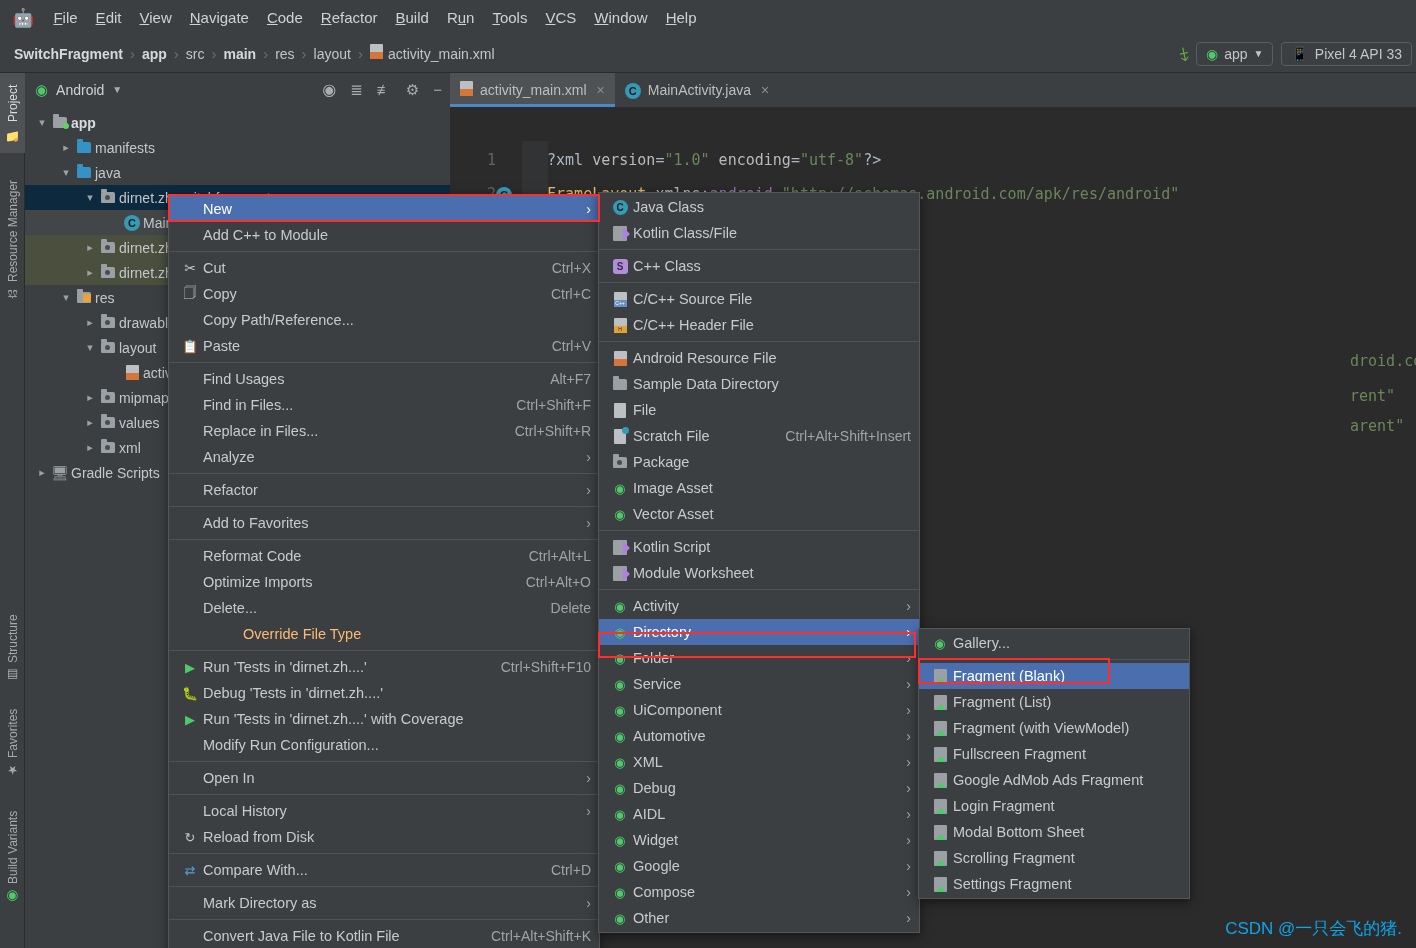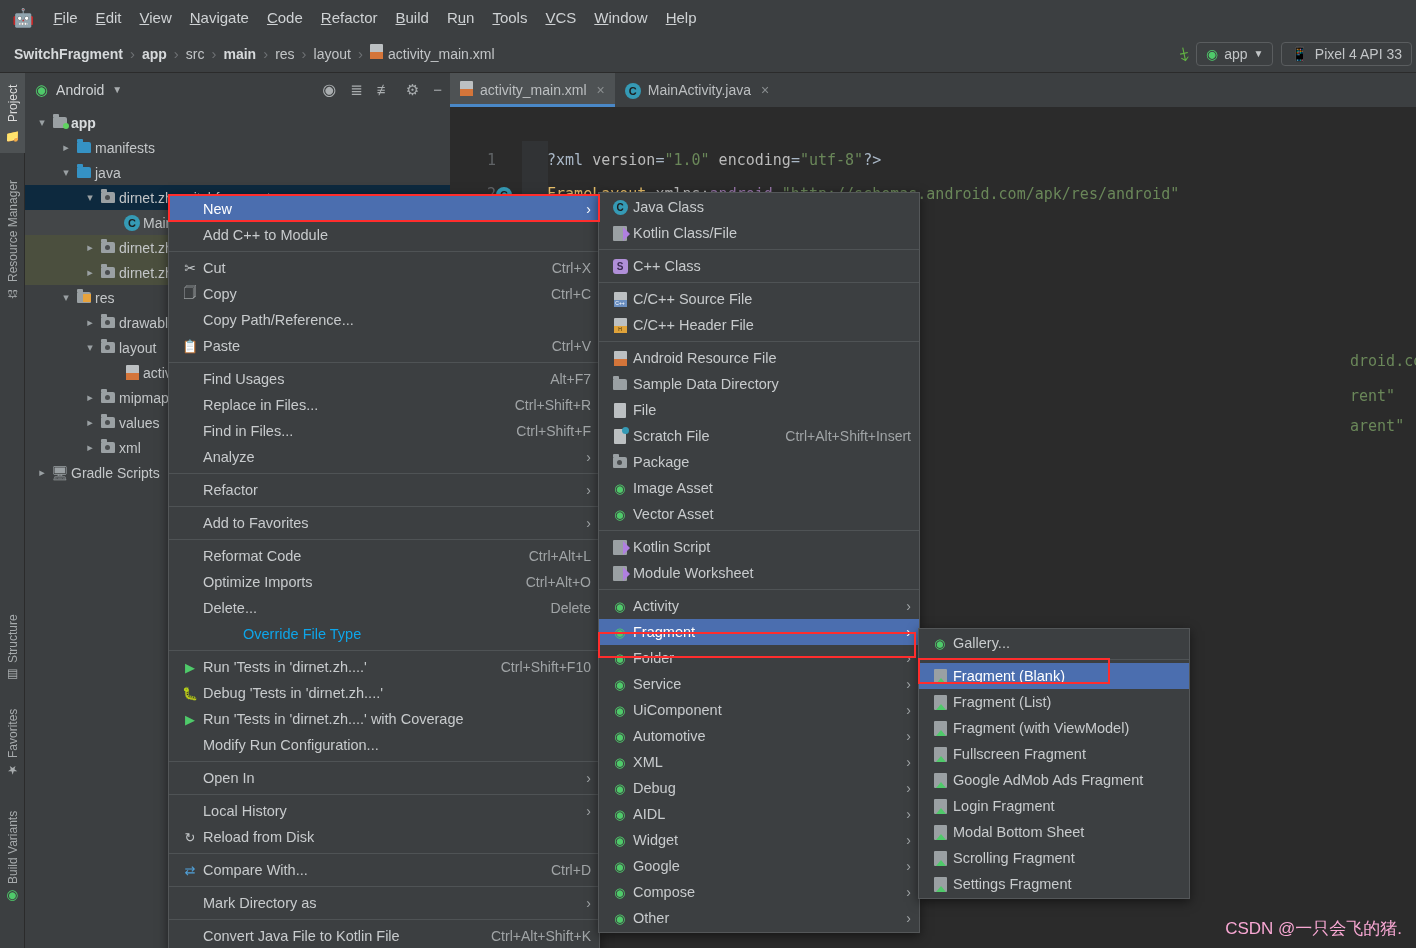--- a/index.html
+++ b/index.html
@@ -128,38 +128,38 @@
     position: absolute; background: #3c3f41;
     border: 1px solid #545759; box-shadow: 0 3px 10px rgba(0,0,0,.5);
     padding: 1px 0; z-index: 50;
   }
   .mrow {
     height: 26px; display: flex; align-items: center; gap: 0;
     font-size: 14.5px; color: #c8cbcd; padding: 0 8px; position: relative;
     white-space: nowrap;
   }
   .mrow.hl { background: #4b6eaf; color: #ffffff; }
-  .mrow.disabled { color: #0ea5e9; padding-left: 48px; }
+  .mrow.disabled { color: #fdba74; padding-left: 48px; }
   .mrow .mi { width: 26px; display: inline-flex; align-items: center; justify-content: center; }
   .mrow .ml { flex: 0 0 auto; }
   .mrow .msc { margin-left: auto; padding-left: 26px; color: #a0a4a6; font-size: 14px; }
   .mrow .marrow { margin-left: auto; padding-left: 20px; color: #a0a4a6; font-size: 14px; }
   .mrow.hl .marrow { color: #ffffff; }
   .msep { height: 1px; background: #4f5355; margin: 3px 0; }
   .redbox { position: absolute; border: 2px solid #ff2d2d; pointer-events: none; z-index: 90; }
   .ico-android { color: #4fca6a; font-size: 14px; line-height: 1; }
   .circ-c { width:16px;height:16px;border-radius:50%;background:#359ab5;color:#1c1c1c;font-size:11px;font-weight:bold;display:inline-flex;align-items:center;justify-content:center;}
   .sq-s { width:15px;height:15px;border-radius:3px;background:#b08fd8;color:#3b2b52;font-size:10px;font-weight:bold;display:inline-flex;align-items:center;justify-content:center;}
   .kt { width:14px;height:15px;background:#9aa0a3;position:relative;display:inline-block;border-radius:1px;}
   .kt:after{content:"";position:absolute;right:-3px;bottom:0px;width:0;height:0;border-top:7px solid transparent;border-bottom:7px solid transparent;border-left:7px solid #b07fe0;}
   .frg { width:13px;height:15px;background:#9aa0a3;position:relative;display:inline-block;border-radius:1px; }
   .frg:after{content:"";position:absolute;left:2px;bottom:0;width:0;height:0;border-left:5px solid transparent;border-right:5px solid transparent;border-bottom:6px solid #4fca6a;}
 
   .watermark {
-    position:absolute; right:14px; bottom:8px; font-size:17px; color:#f9a8d4;
+    position:absolute; right:14px; bottom:8px; font-size:17px; color:#0ea5e9;
     font-family:"Liberation Sans", sans-serif;
   }
 </style>
 </head>
 <body>
 
 <div id="root">
 
   <div class="win-title">SwitchFragment - activity_main.xml [SwitchFragment.app.main]</div>
   <div class="menubar">
@@ -442,30 +442,30 @@
         <span class="msc">Ctrl+V</span>
       </div>
       <div class="msep"></div>
       <div class="mrow">
         <span class="mi"></span>
         <span class="ml">Find Usages</span>
         <span class="msc">Alt+F7</span>
       </div>
       <div class="mrow">
         <span class="mi"></span>
+        <span class="ml">Find in Files...</span>
+        <span class="msc">Ctrl+Shift+F</span>
+      </div>
+      <div class="mrow">
+        <span class="mi"></span>
         <span class="ml">Replace in Files...</span>
         <span class="msc">Ctrl+Shift+R</span>
       </div>
       <div class="mrow">
         <span class="mi"></span>
-        <span class="ml">Find in Files...</span>
-        <span class="msc">Ctrl+Shift+F</span>
-      </div>
-      <div class="mrow">
-        <span class="mi"></span>
         <span class="ml">Analyze</span>
         <span class="marrow">›</span>
       </div>
       <div class="msep"></div>
       <div class="mrow">
         <span class="mi"></span>
         <span class="ml">Refactor</span>
         <span class="marrow">›</span>
       </div>
       <div class="msep"></div>
@@ -661,21 +661,21 @@
         <span class="mi">
           <span class="ico-android" style="font-size:13px;">◉</span>
         </span>
         <span class="ml">Activity</span>
         <span class="marrow">›</span>
       </div>
       <div class="mrow hl">
         <span class="mi">
           <span class="ico-android" style="font-size:13px;">◉</span>
         </span>
-        <span class="ml">Fragment</span>
+        <span class="ml">Directory</span>
         <span class="marrow">›</span>
       </div>
       <div class="mrow">
         <span class="mi">
           <span class="ico-android" style="font-size:13px;">◉</span>
         </span>
         <span class="ml">Folder</span>
         <span class="marrow">›</span>
       </div>
       <div class="mrow">

